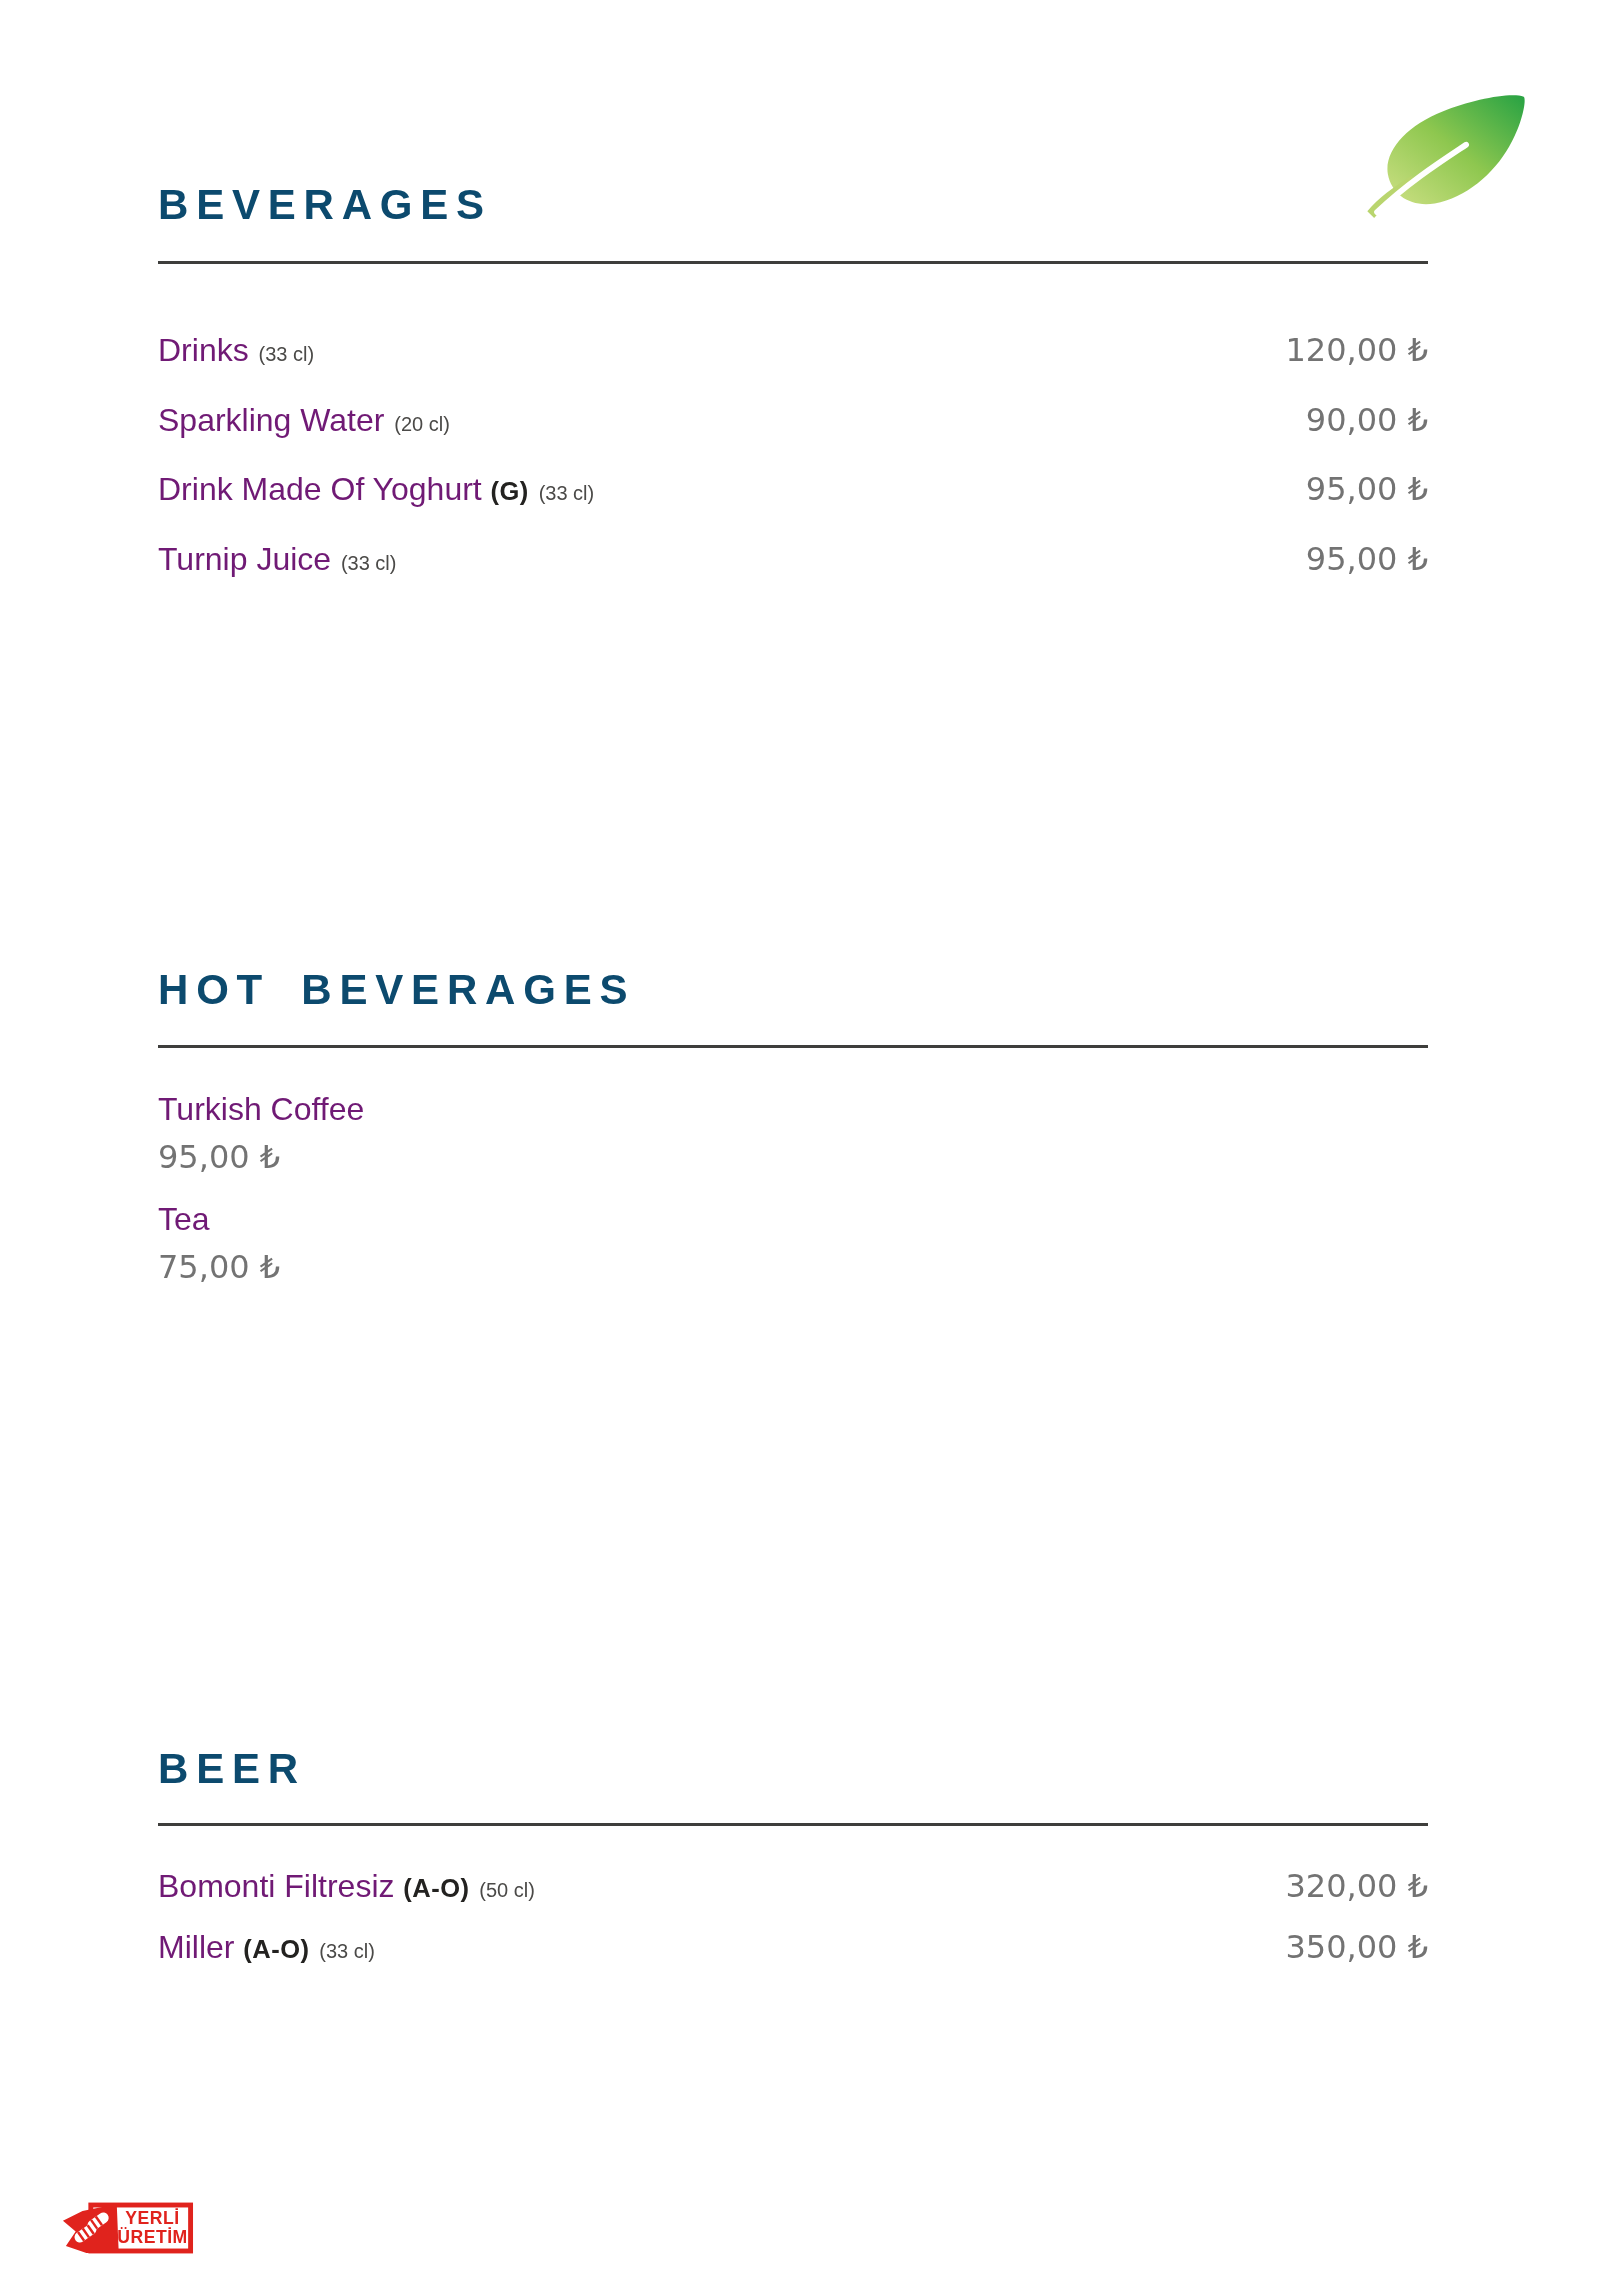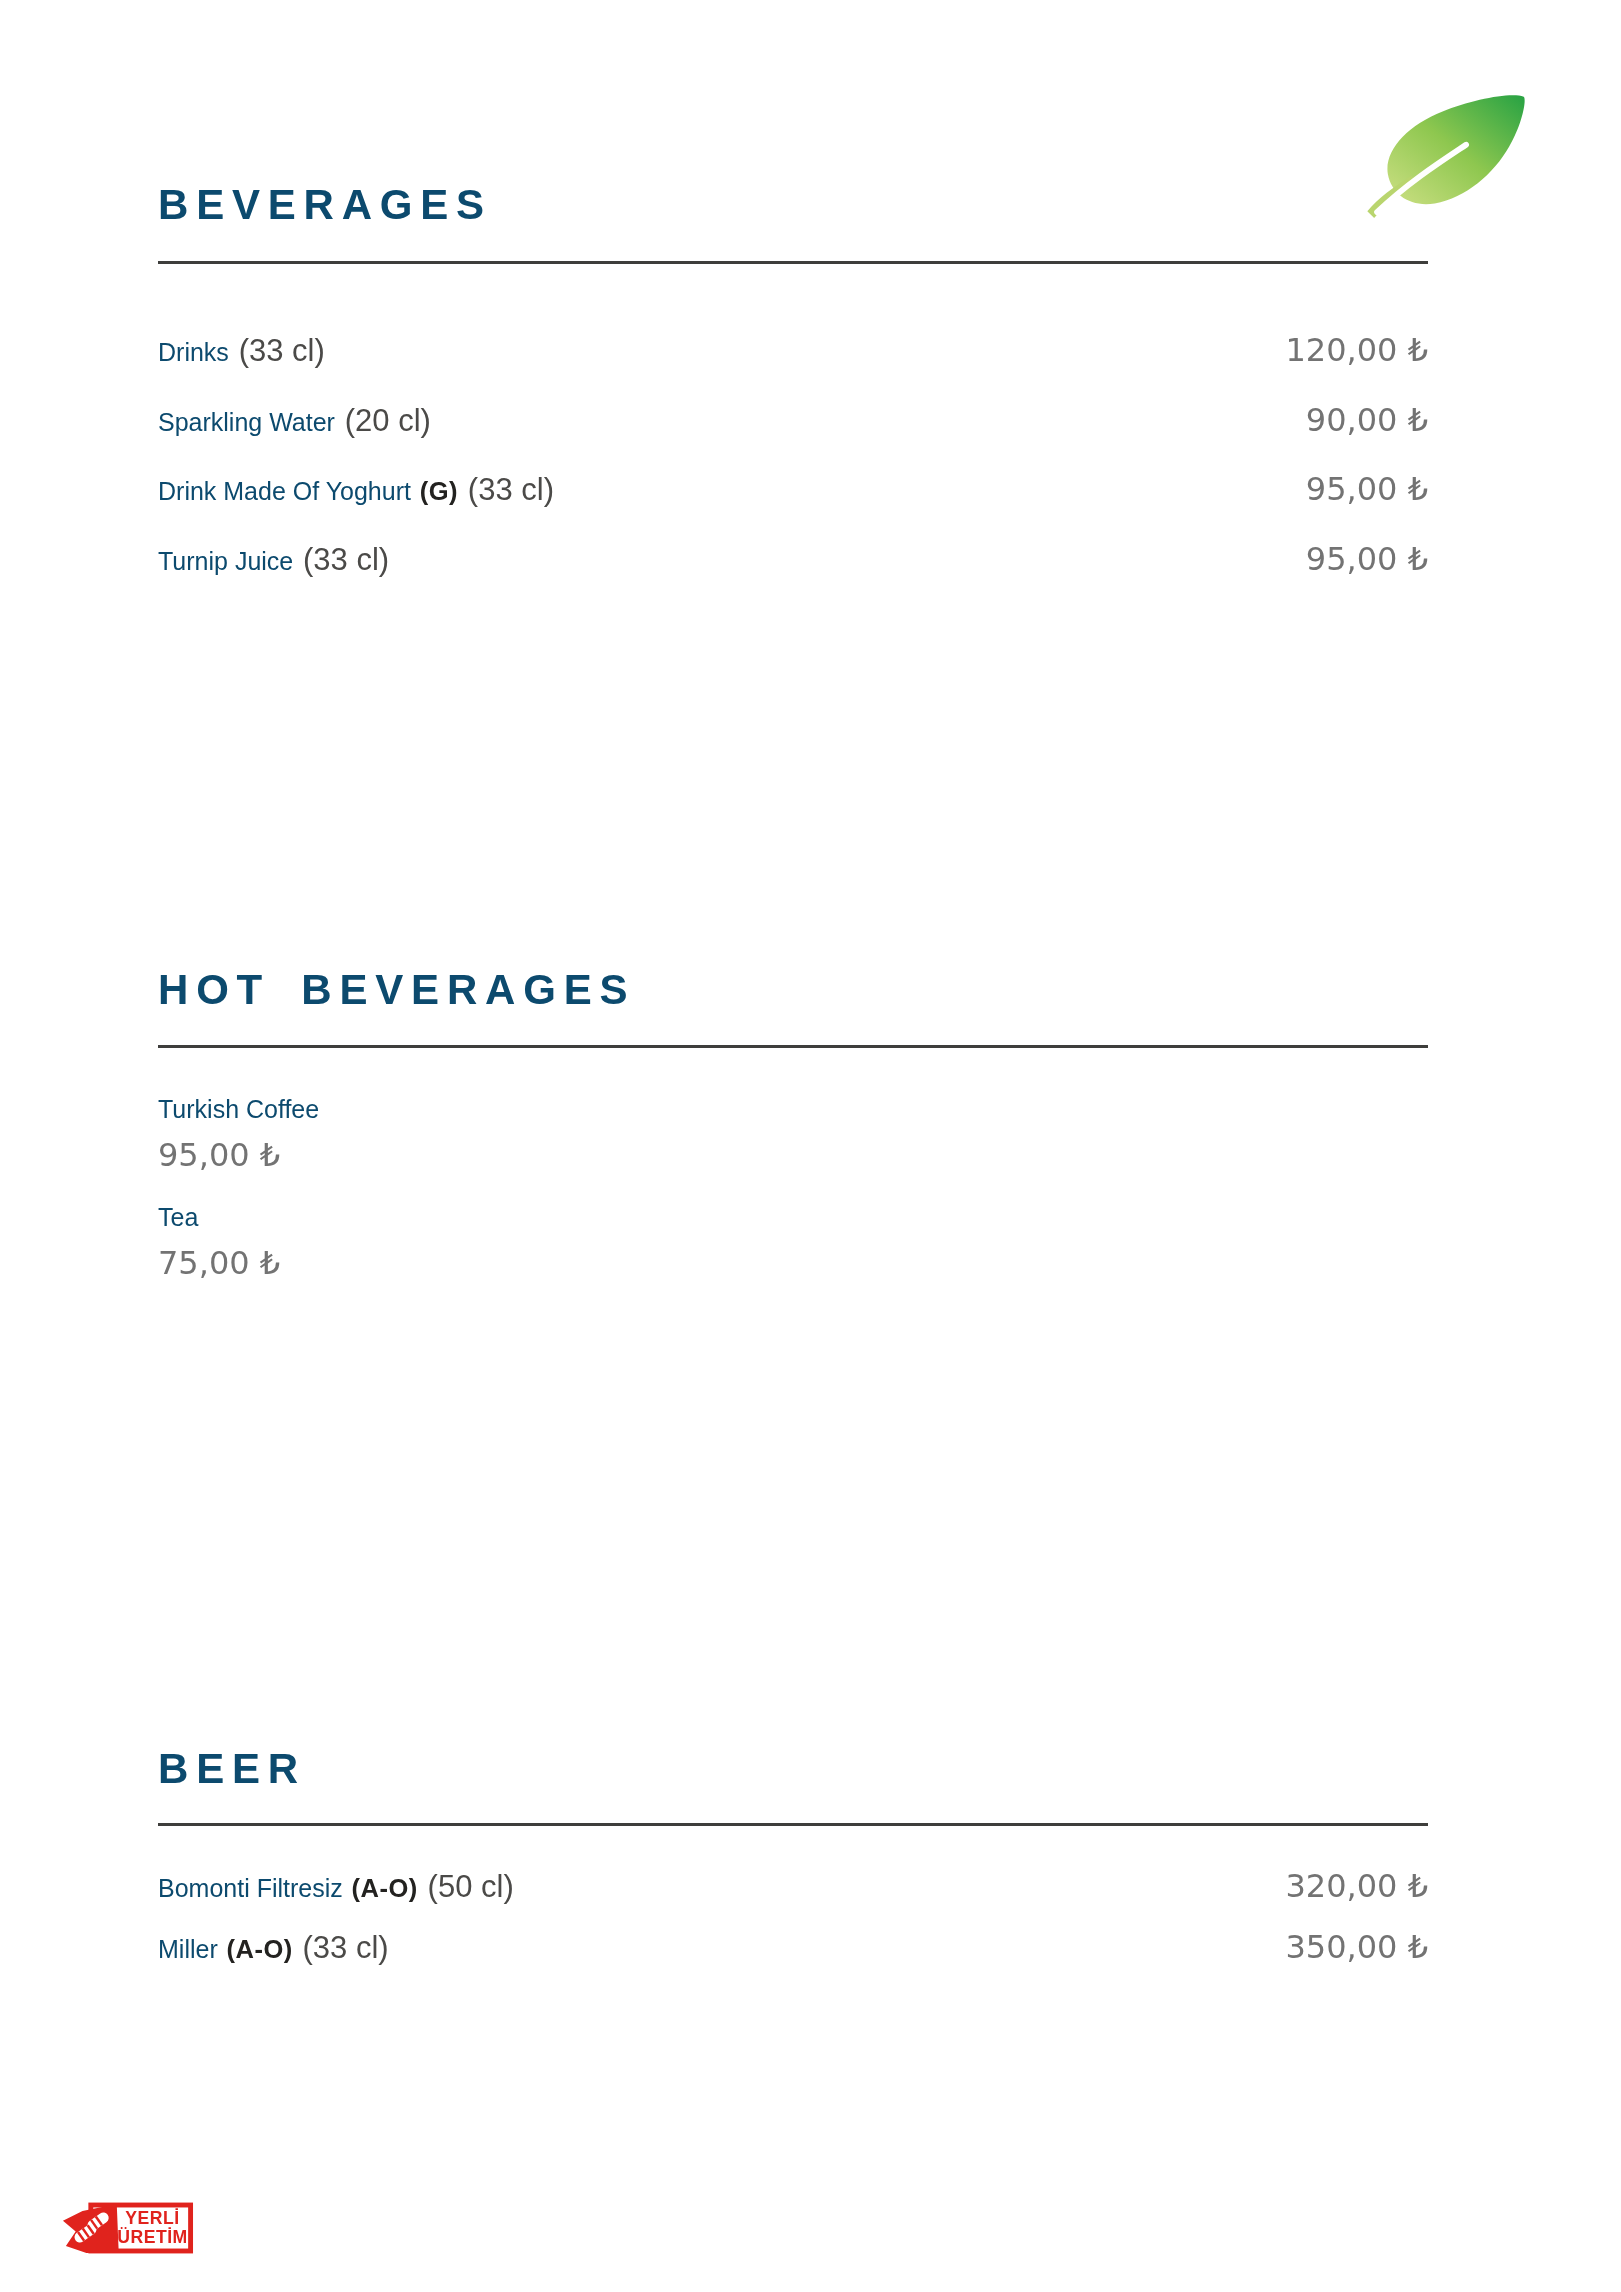--- a/index.html
+++ b/index.html
@@ -12,23 +12,23 @@
   .section-title{
     margin:0;font-size:42px;line-height:51px;font-weight:700;
     letter-spacing:7.8px;word-spacing:11.8px;color:#0c4a6e;
   }
   .rule{border:0;border-top:3.9px solid #3e3e3c;margin:0;}
   #sec1 .rule{margin-top:31px;} #sec2 .rule{margin-top:30px;} #sec3 .rule{margin-top:29px;}
   .menu-list{margin:0;}
   #sec1 .menu-list{margin-top:65px;} #sec2 .menu-list{margin-top:40px;} #sec3 .menu-list{margin-top:39px;}
   .menu-row{display:flex;justify-content:space-between;align-items:baseline;line-height:43px;}
   #sec1 .menu-row{margin-bottom:21.6px;} #sec2 .menu-row{margin-bottom:18.6px;flex-direction:column;} #sec3 .menu-row{margin-bottom:12.7px;}
-  .item-name{font-size:25px;color:#0c4a6e;}
+  .item-name{font-size:32px;color:#701a75;}
   .allergen{font-size:25.5px;font-weight:700;color:#232220;margin-left:8.8px;letter-spacing:0.5px;}
-  .size{font-size:31px;color:#4b4a48;margin-left:9.8px;}
+  .size{font-size:20px;color:#4b4a48;margin-left:9.8px;}
   .price{
     font-family:"DejaVu Sans","Liberation Sans",sans-serif;
     font-size:32px;color:#737373;white-space:nowrap;text-align:center;
   }
   .leaf{position:absolute;left:1364px;top:90px;width:165px;height:131px;}
   .badge{position:absolute;left:61px;top:2202px;width:133px;height:52px;}
   .badge svg{position:absolute;left:0;top:0;}
   .badge-text{
     position:absolute;left:55px;top:6.9px;width:73px;text-align:center;
     color:#e0231d;font-weight:700;font-size:17.6px;line-height:19.6px;letter-spacing:0.5px;

